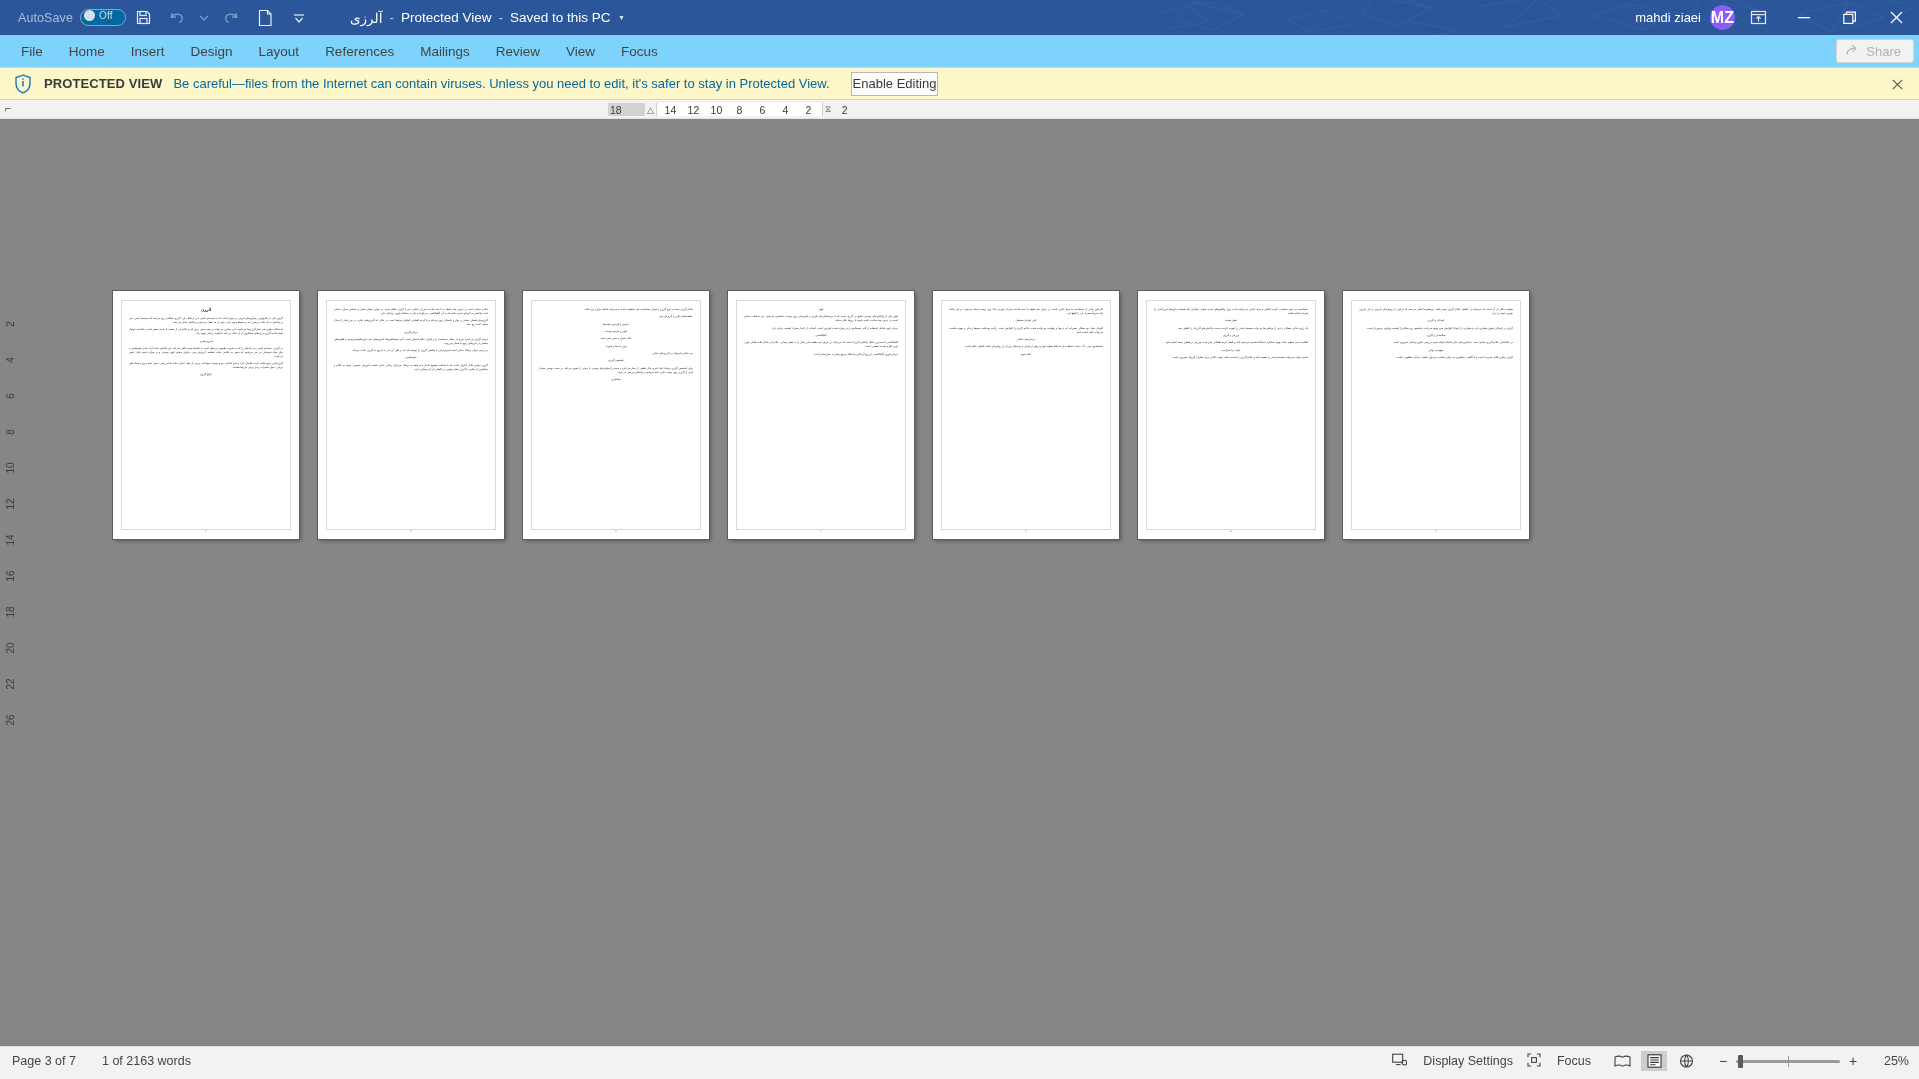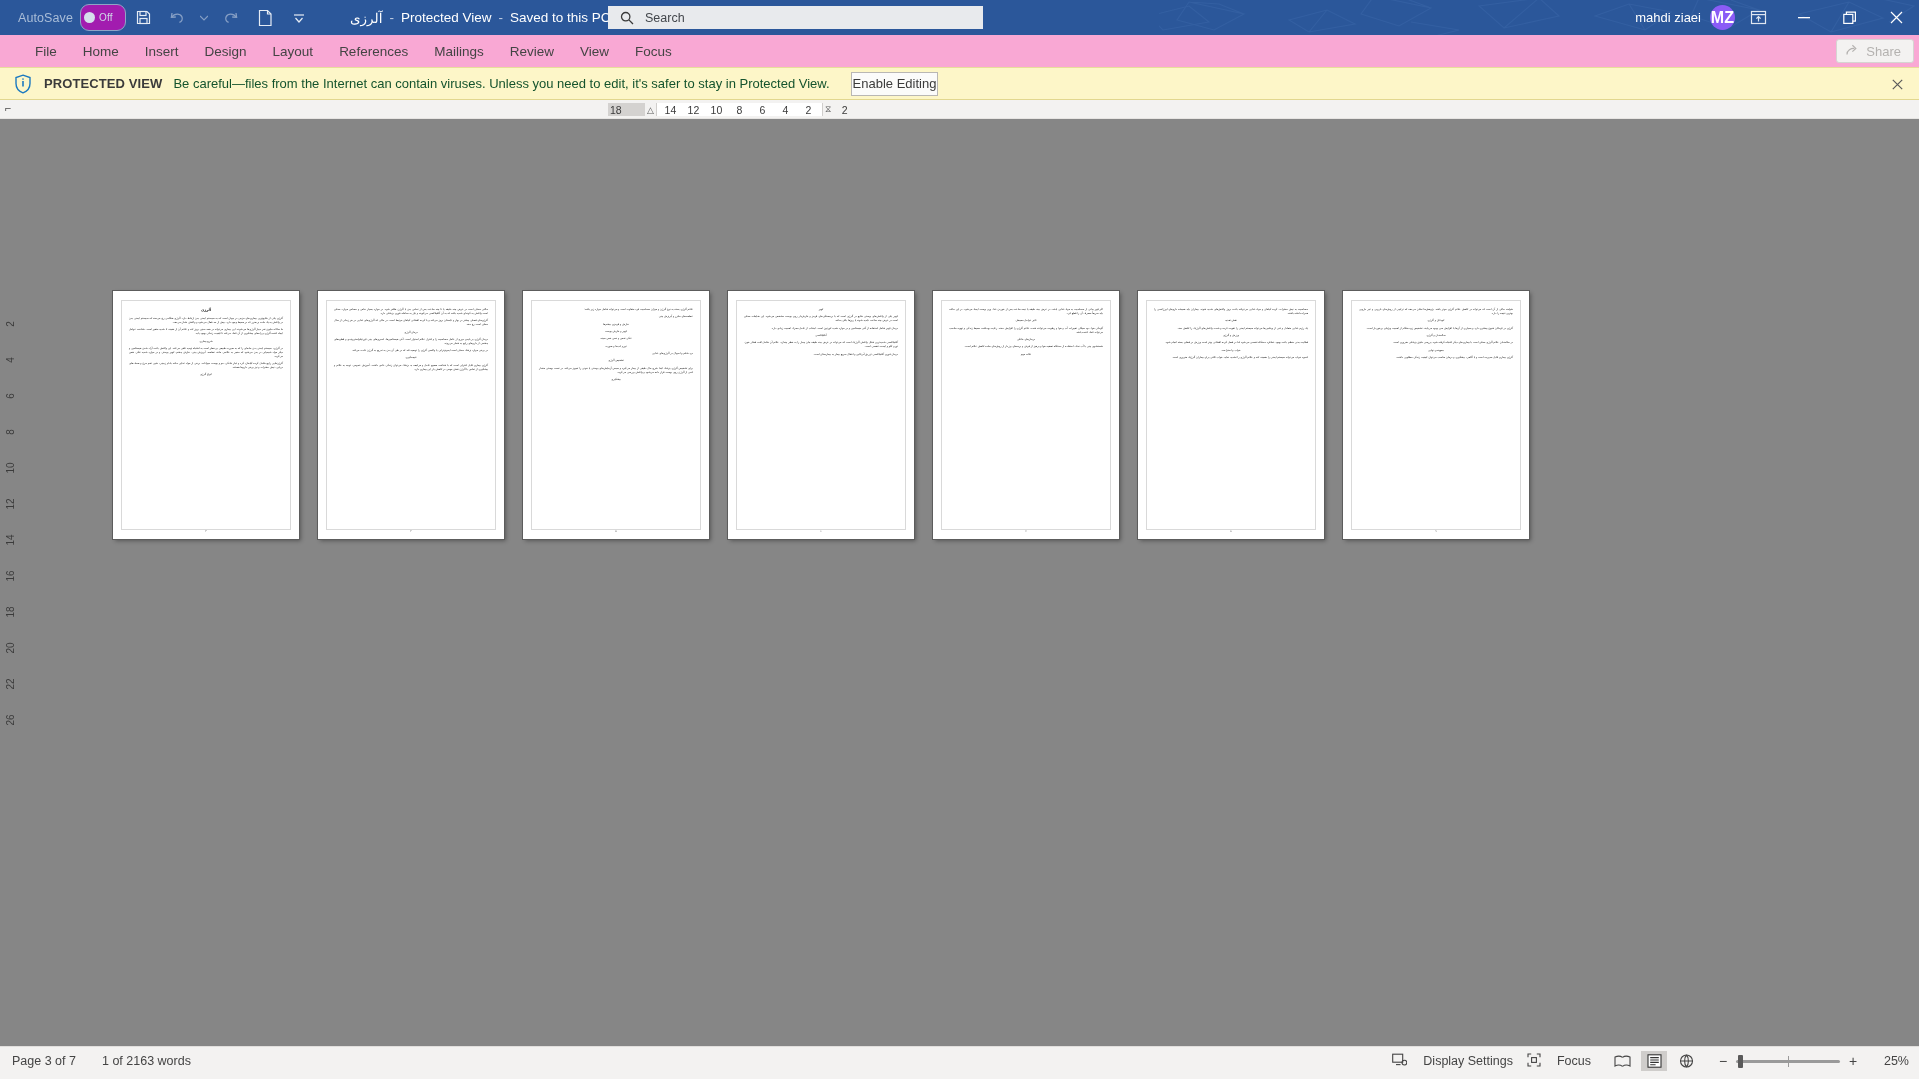--- a/index.html
+++ b/index.html
@@ -27,23 +27,23 @@
     pointer-events: none;
     opacity: 0.55;
   }
   .tb-group { display: flex; align-items: center; position: relative; z-index: 2; }
 
   .autosave-wrap { display: flex; align-items: center; margin-left: 18px; }
   .autosave-label {
     color: #a9bdd8; font-size: 12.5px; margin-right: 7px; letter-spacing: .1px;
   }
   .autosave-toggle {
-    width: 46px; height: 27px; border-radius: 9px;
-    background: #a21caf; border: 1px solid #8fa4c6;
-    display: flex; align-items: center; position: relative;
+    width: 46px; height: 17px; border-radius: 9px;
+    background: #0369a1; border: 1px solid #8fa4c6;
+    display: flex; align-items: flex-start; position: relative;
   }
   .autosave-knob {
     width: 11px; height: 11px; border-radius: 50%;
     background: #d6dfec; margin-left: 3px;
   }
   .autosave-state {
     color: #cfd9e8; font-size: 10px; margin-left: 4px; letter-spacing: .2px;
   }
 
   .tb-icon {
@@ -93,24 +93,23 @@
   }
   .ribbon-display { width: 46px; height: 35px; display:flex; align-items:center; justify-content:center; color:#dfe6f1; }
   .wbtn {
     width: 46px; height: 35px;
     display: flex; align-items: center; justify-content: center;
     color: #ffffff;
   }
 
   
   .tabstrip {
-    height: 32px; background: #f9a8d4;
+    height: 32px; background: #7dd3fc;
     display: flex; align-items: center;
     position: relative;
-    padding-left: 14px;
   }
   .tab {
     font-size: 13.5px; color: #444444;
     padding: 4px 11px; margin: 0 2px;
     border-radius: 3px; white-space: nowrap;
   }
   .tab:first-child { margin-left: 10px; }
   .share-btn {
     position: absolute; right: 5px; top: 4px;
     height: 24px; padding: 0 12px 0 9px;
@@ -122,21 +121,21 @@
   
   .pvbanner {
     height: 33px; background: #fdf6c8;
     border-top: 1px solid #e8dd9a;
     border-bottom: 1px solid #e2d78e;
     display: flex; align-items: center;
     position: relative;
   }
   .pv-shield { margin: 0 12px 0 14px; display: flex; }
   .pv-strong { font-size: 13px; color: #3b3b3b; font-weight: 600; letter-spacing: .1px; }
-  .pv-text { font-size: 13px; color: #14532d; margin-left: 11px; }
+  .pv-text { font-size: 13px; color: #0369a1; margin-left: 11px; }
   .enable-btn {
     margin-left: 21px; height: 24px; padding: 0 1px;
     background: #fbfbfa; border: 1px solid #b9b7b4;
     font-size: 13px; color: #3b3b3b;
     display: flex; align-items: center;
   }
   .pv-close {
     position: absolute; right: 13px; top: 7px;
     width: 18px; height: 18px;
     display: flex; align-items: center; justify-content: center;
@@ -346,29 +345,20 @@
   <div class="tb-title">
 
     <span>آلرزی</span>
     <span class="sep">-</span>
     <span>Protected View</span>
     <span class="sep">-</span>
     <span>Saved to this PC</span>
     <span class="tb-caret">▾</span>
   </div>
 
-  <div class="searchbox">
-    <span class="mag">
-      <svg width="14" height="14" viewBox="0 0 14 14" fill="none" stroke="#3a3a3a" stroke-width="1.3">
-        <circle cx="5.7" cy="5.7" r="4.2"></circle>
-        <path d="M8.9 8.9 L13 13"></path>
-      </svg>
-    </span>
-    <input type="text" placeholder="Search" style="">
-  </div>
 
   <div class="tb-right">
     <span class="username">mahdi ziaei</span>
     <div class="avatar">MZ</div>
 
     <div class="ribbon-display">
       <svg width="17" height="15" viewBox="0 0 17 15" fill="none" stroke="#dfe6f1" stroke-width="1.2">
         <rect x="1.5" y="1.5" width="14" height="12"></rect>
         <path d="M1.5 4.6 H15.5"></path>
         <path d="M8.5 11.4 V6.6 M6.4 8.7 L8.5 6.5 L10.6 8.7"></path>

